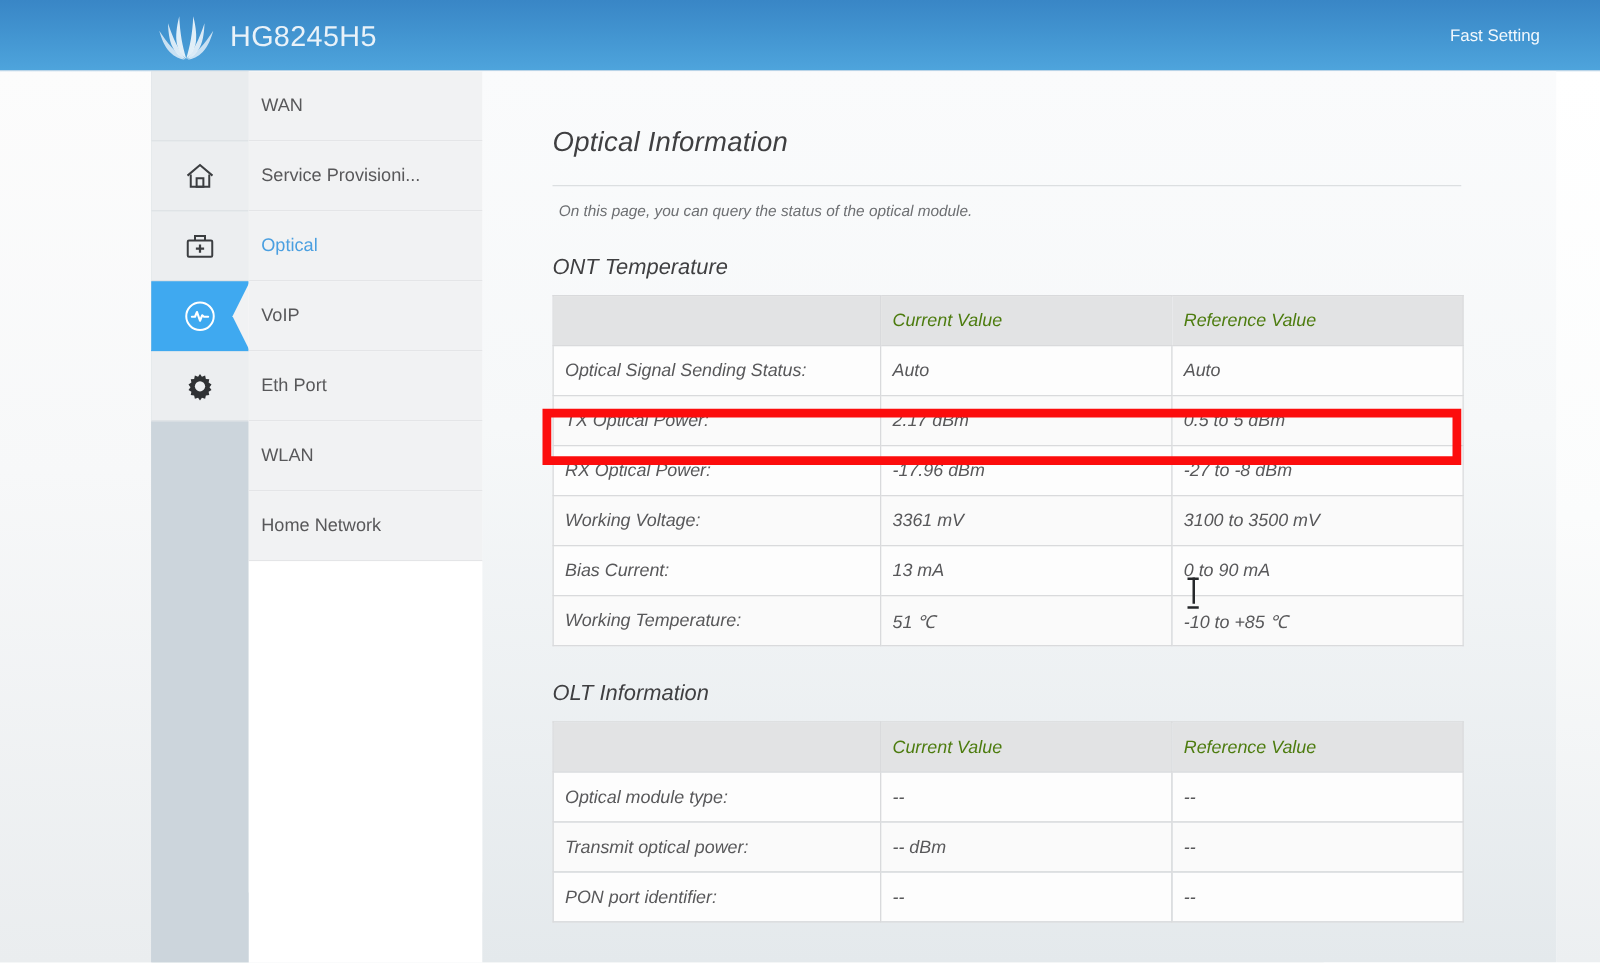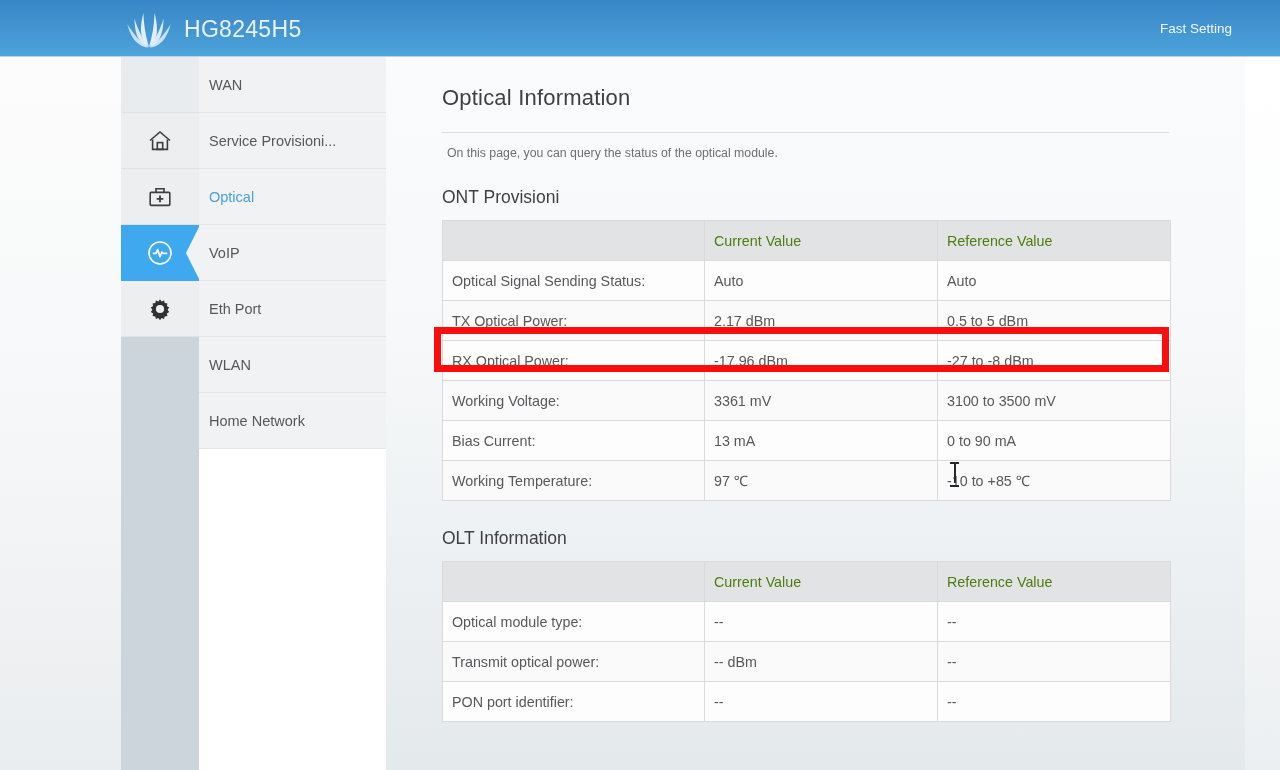--- a/index.html
+++ b/index.html
@@ -88,21 +88,21 @@
   }
   .submenu-item.current { color: #4a9fe0; }
   .submenu-fill { background: #ffffff; }
 
   
   .content {
     position: absolute; left: 386px; top: 57px;
     width: 859px; height: 713px;
     background: linear-gradient(180deg, #fafbfc 0%, #f6f8f9 40%, #e4e9ec 100%);
   }
-  .content-inner { padding: 28px 0 0 56px; }
+  .content-inner { padding: 44px 0 0 56px; font-style: italic; }
   .page-title {
     font-size: 22px; color: #3f3f41; font-weight: 400;
     letter-spacing: .2px;
   }
   .title-rule {
     margin-top: 21px; width: 727px; height: 1px; background: #dcdfe1;
   }
   .page-desc {
     margin-top: 13px; margin-left: 5px;
     font-size: 12.3px; color: #6d6f72;
@@ -268,21 +268,21 @@
     <div class="submenu-fill" style="height:265px"></div>
   </div>
 
   <div class="content">
     <div class="content-inner">
 
       <div class="page-title">Optical Information</div>
       <div class="title-rule"></div>
       <div class="page-desc">On this page, you can query the status of the optical module.</div>
 
-      <div class="section-title">ONT Provisioni</div>
+      <div class="section-title">ONT Temperature</div>
       <table class="info">
         <colgroup>
             <col class="c1">
             <col class="c2">
             <col class="c3">
           </colgroup>
         <thead>
           <tr>
             <th></th>
             <th>Current Value</th>
@@ -310,21 +310,21 @@
             <td>3361 mV</td>
             <td>3100 to 3500 mV</td>
           </tr>
           <tr>
             <td>Bias Current:</td>
             <td>13 mA</td>
             <td>0 to 90 mA</td>
           </tr>
           <tr>
             <td>Working Temperature:</td>
-            <td>97 ℃</td>
+            <td>51 ℃</td>
             <td>-10 to +85 ℃</td>
           </tr>
         </tbody>
       </table>
 
       <div class="section-title">OLT Information</div>
       <table class="info">
         <colgroup>
             <col class="c1">
             <col class="c2">

